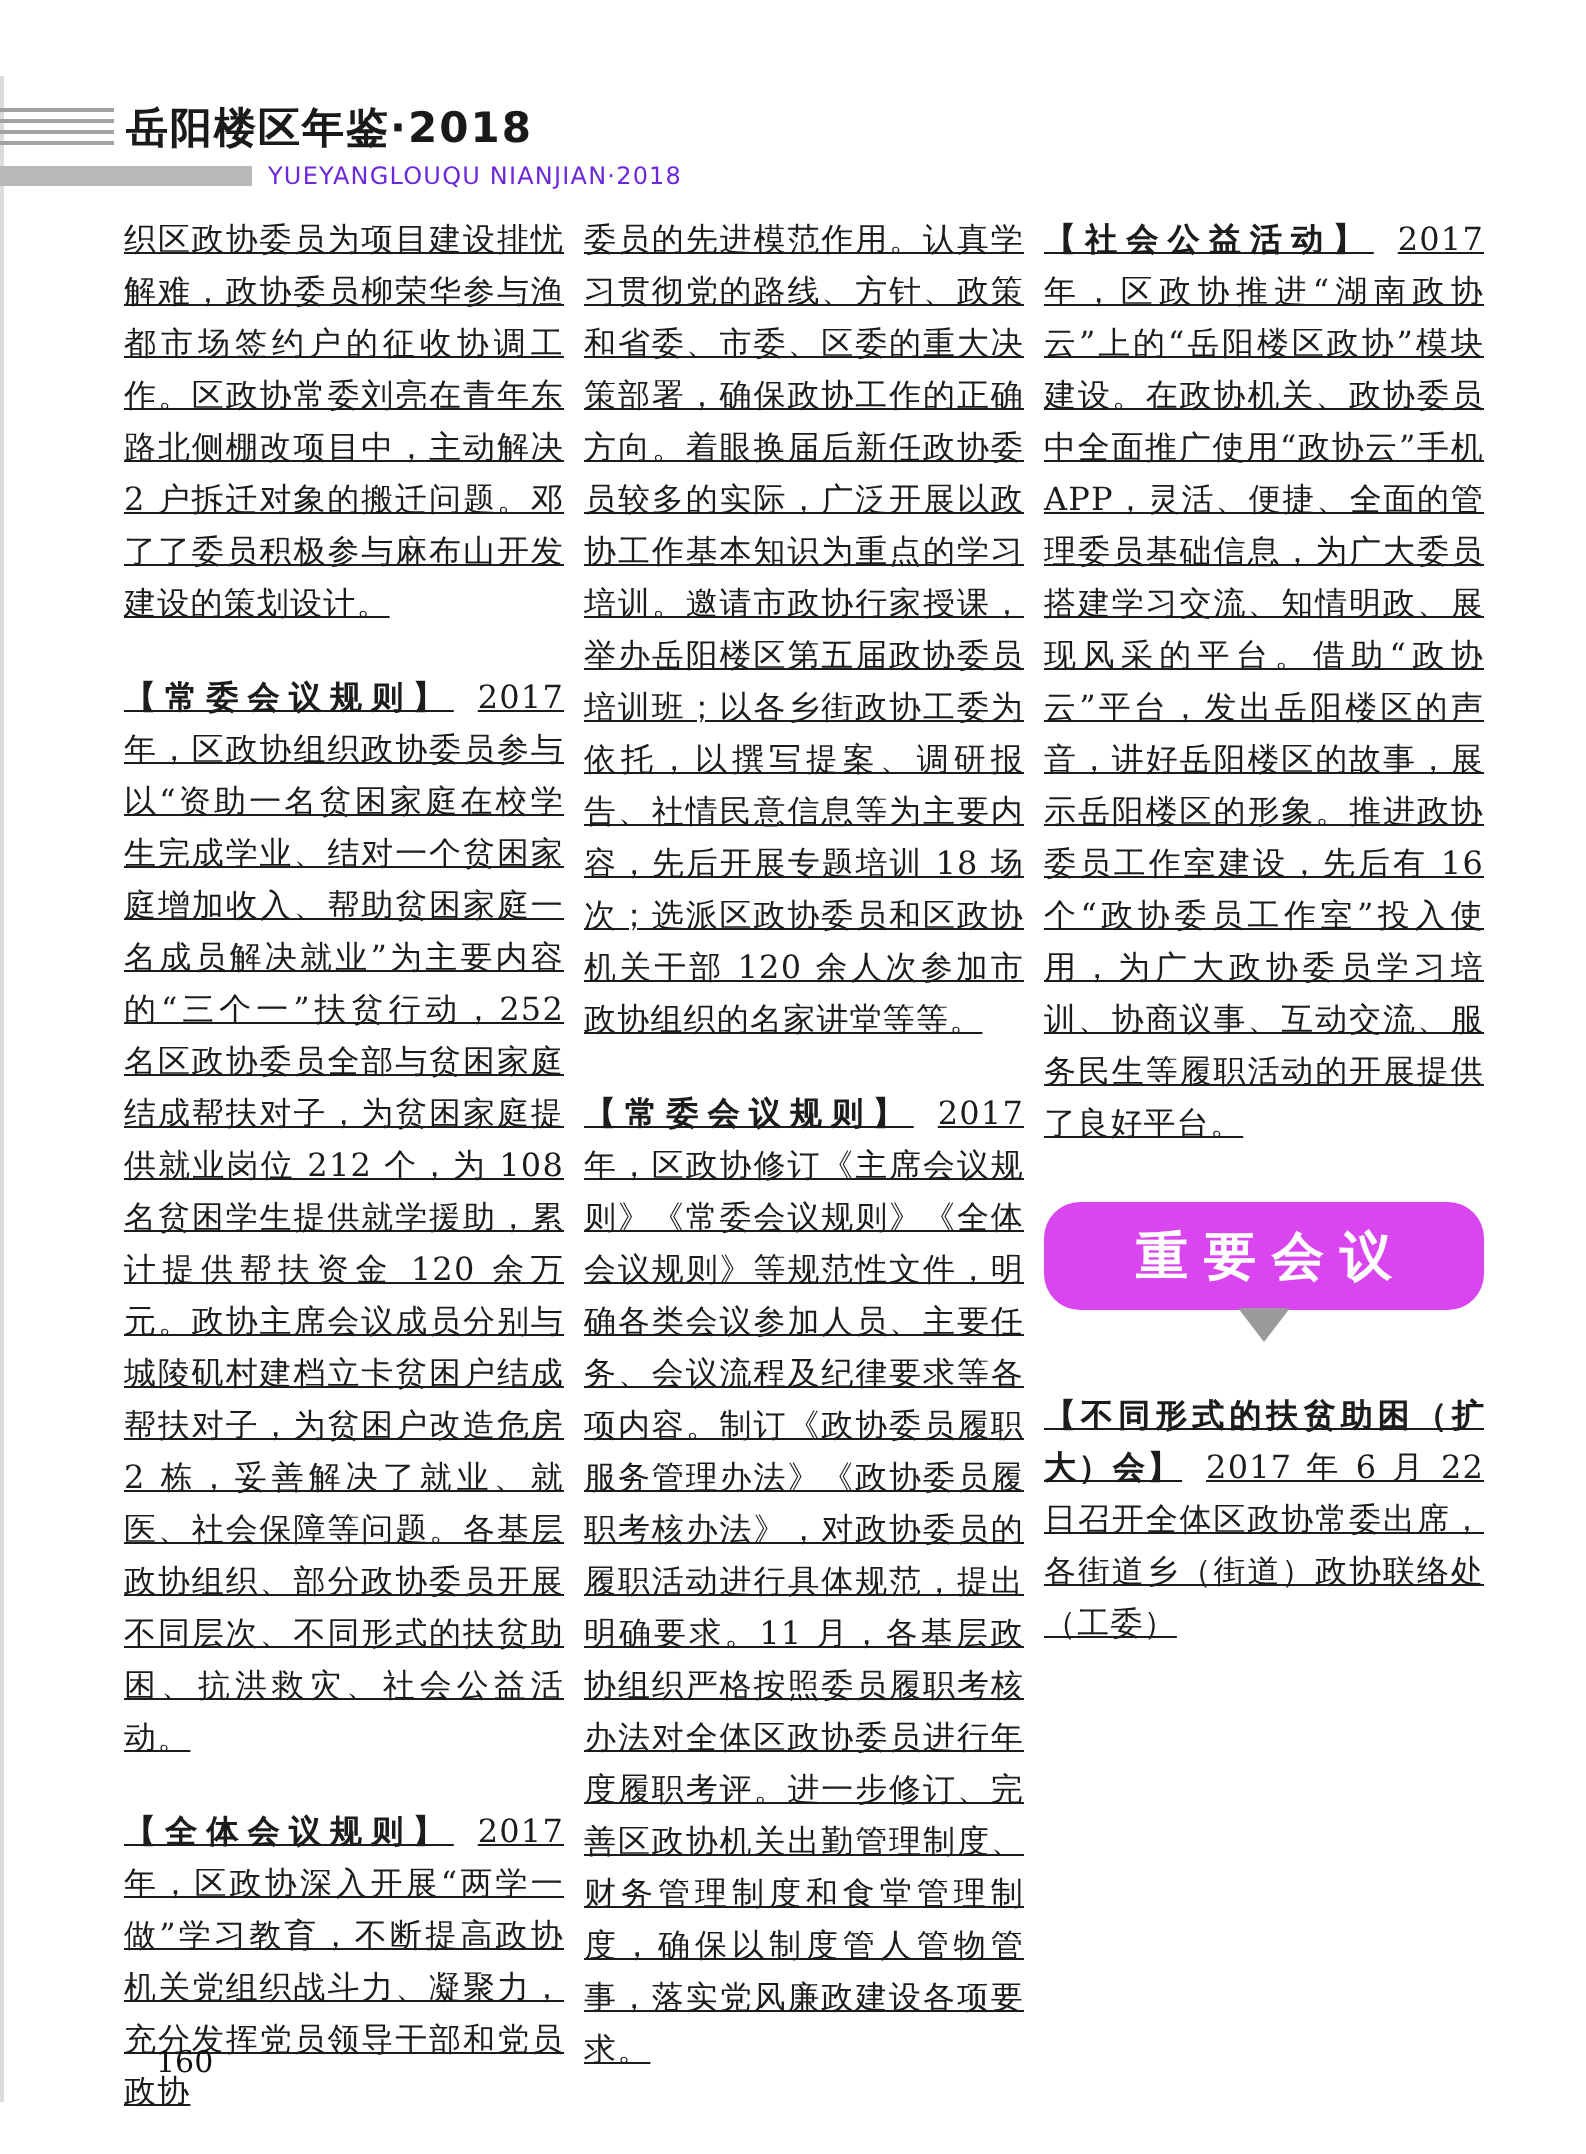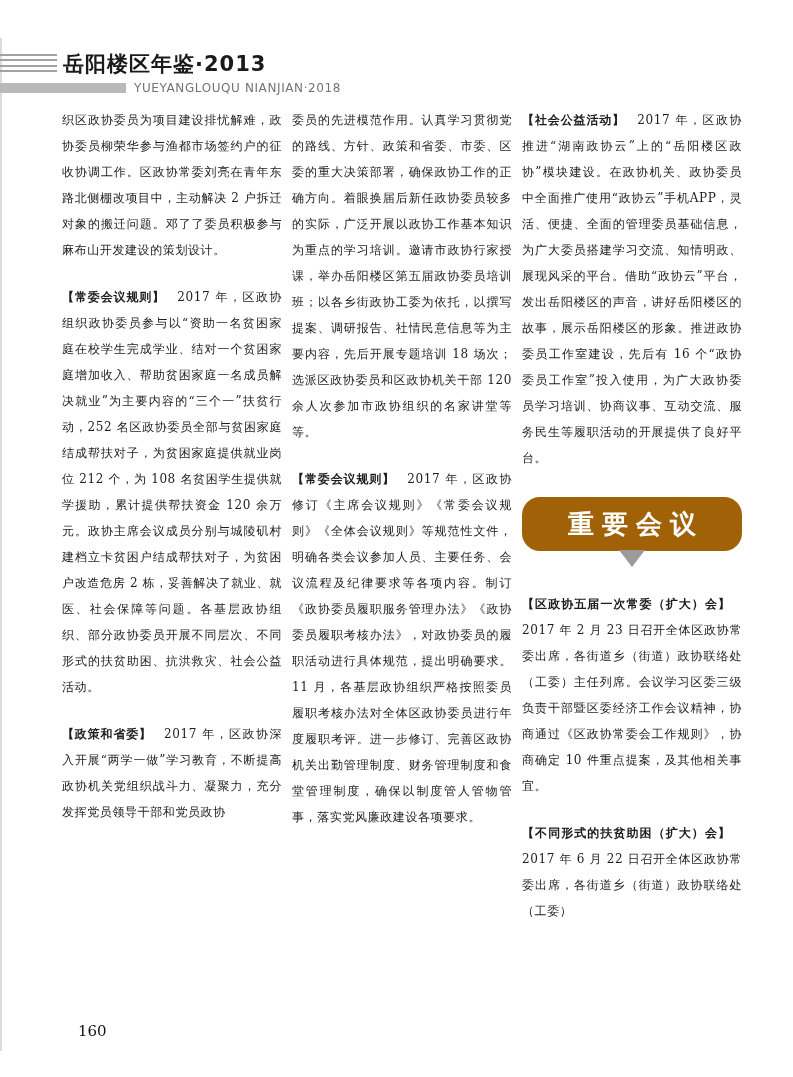--- a/index.html
+++ b/index.html
@@ -23,45 +23,46 @@
     background:repeating-linear-gradient(to bottom,#a2a2a2 0 2px,transparent 2px 5.5px);
   }
   .title{
     font-family:"DejaVu Sans","Liberation Sans",sans-serif;
     font-weight:bold;font-size:21px;letter-spacing:1px;color:#1a1a1a;
   }
   .hdr-row2{display:flex;align-items:center;margin-top:3px;height:13px;}
   .bar{width:126px;height:10px;background:#b9b9b9;margin-right:8px;}
   .subtitle{
     font-family:"DejaVu Sans","Liberation Sans",sans-serif;
-    color:#737373;font-size:12px;letter-spacing:0.6px;
+    color:#6d28d9;font-size:12px;letter-spacing:0.6px;
   }
   
   main{
     position:absolute;top:107px;left:62px;right:51px;
     display:flex;gap:10px;
   }
   .col{flex:1;min-width:0;}
   .para{
     margin:0 0 21px 0;
-    font-size:12px;line-height:26px;
+    font-size:16px;line-height:26px;
     letter-spacing:0.6px;
     text-align:justify;
+    text-decoration:underline;
   }
   .ehead{
     font-family:"DejaVu Sans","Liberation Sans",sans-serif;
     font-weight:bold;letter-spacing:0;
     margin-right:12px;
   }
   
   .banner{
     position:relative;
     margin:26px 0 40px 0;
     height:54px;
-    background:#a16207;
+    background:#d946ef;
     border-radius:18px;
     display:flex;align-items:center;justify-content:center;
   }
   .banner::after{
     content:"";position:absolute;left:50%;bottom:-16px;
     transform:translateX(-50%);
     width:0;height:0;
     border-left:13px solid transparent;
     border-right:13px solid transparent;
     border-top:17px solid #9b9b9b;
@@ -79,45 +80,44 @@
   }
 </style>
 </head>
 <body>
 
 <div class="page-edge"></div>
 
 <header>
   <div class="hdr-row1">
     <div class="stripes"></div>
-    <div class="title">岳阳楼区年鉴·2013</div>
+    <div class="title">岳阳楼区年鉴·2018</div>
   </div>
   <div class="hdr-row2">
     <div class="bar"></div>
     <div class="subtitle">YUEYANGLOUQU NIANJIAN·2018</div>
   </div>
 </header>
 
 <main>
 
   <section class="col">
     <p class="para"><span>织区政协委员为项目建设排忧解难，政协委员柳荣华参与渔都市场签约户的征收协调工作。区政协常委刘亮在青年东路北侧棚改项目中，主动解决 2 户拆迁对象的搬迁问题。邓了了委员积极参与麻布山开发建设的策划设计。</span></p>
     <p class="para"><b class="ehead">【常委会议规则】</b><span>2017 年，区政协组织政协委员参与以“资助一名贫困家庭在校学生完成学业、结对一个贫困家庭增加收入、帮助贫困家庭一名成员解决就业”为主要内容的“三个一”扶贫行动，252 名区政协委员全部与贫困家庭结成帮扶对子，为贫困家庭提供就业岗位 212 个，为 108 名贫困学生提供就学援助，累计提供帮扶资金 120 余万元。政协主席会议成员分别与城陵矶村建档立卡贫困户结成帮扶对子，为贫困户改造危房 2 栋，妥善解决了就业、就医、社会保障等问题。各基层政协组织、部分政协委员开展不同层次、不同形式的扶贫助困、抗洪救灾、社会公益活动。</span></p>
-    <p class="para"><b class="ehead">【政策和省委】</b><span>2017 年，区政协深入开展“两学一做”学习教育，不断提高政协机关党组织战斗力、凝聚力，充分发挥党员领导干部和党员政协</span></p>
+    <p class="para"><b class="ehead">【全体会议规则】</b><span>2017 年，区政协深入开展“两学一做”学习教育，不断提高政协机关党组织战斗力、凝聚力，充分发挥党员领导干部和党员政协</span></p>
   </section>
 
   <section class="col">
     <p class="para"><span>委员的先进模范作用。认真学习贯彻党的路线、方针、政策和省委、市委、区委的重大决策部署，确保政协工作的正确方向。着眼换届后新任政协委员较多的实际，广泛开展以政协工作基本知识为重点的学习培训。邀请市政协行家授课，举办岳阳楼区第五届政协委员培训班；以各乡街政协工委为依托，以撰写提案、调研报告、社情民意信息等为主要内容，先后开展专题培训 18 场次；选派区政协委员和区政协机关干部 120 余人次参加市政协组织的名家讲堂等等。</span></p>
     <p class="para"><b class="ehead">【常委会议规则】</b><span>2017 年，区政协修订《主席会议规则》《常委会议规则》《全体会议规则》等规范性文件，明确各类会议参加人员、主要任务、会议流程及纪律要求等各项内容。制订《政协委员履职服务管理办法》《政协委员履职考核办法》，对政协委员的履职活动进行具体规范，提出明确要求。11 月，各基层政协组织严格按照委员履职考核办法对全体区政协委员进行年度履职考评。进一步修订、完善区政协机关出勤管理制度、财务管理制度和食堂管理制度，确保以制度管人管物管事，落实党风廉政建设各项要求。</span></p>
   </section>
 
   <section class="col">
     <p class="para"><b class="ehead">【社会公益活动】</b><span>2017 年，区政协推进“湖南政协云”上的“岳阳楼区政协”模块建设。在政协机关、政协委员中全面推广使用“政协云”手机APP，灵活、便捷、全面的管理委员基础信息，为广大委员搭建学习交流、知情明政、展现风采的平台。借助“政协云”平台，发出岳阳楼区的声音，讲好岳阳楼区的故事，展示岳阳楼区的形象。推进政协委员工作室建设，先后有 16 个“政协委员工作室”投入使用，为广大政协委员学习培训、协商议事、互动交流、服务民生等履职活动的开展提供了良好平台。</span></p>
     <div class="banner">
       <span class="banner-label">重要会议</span>
     </div>
-    <p class="para"><b class="ehead">【区政协五届一次常委（扩大）会】</b><span>2017 年 2 月 23 日召开全体区政协常委出席，各街道乡（街道）政协联络处（工委）主任列席。会议学习区委三级负责干部暨区委经济工作会议精神，协商通过《区政协常委会工作规则》，协商确定 10 件重点提案，及其他相关事宜。</span></p>
     <p class="para"><b class="ehead">【不同形式的扶贫助困（扩大）会】</b><span>2017 年 6 月 22 日召开全体区政协常委出席，各街道乡（街道）政协联络处（工委）</span></p>
   </section>
 
 </main>
 
 <span class="pagenum">160</span>
 
 </body></html>

